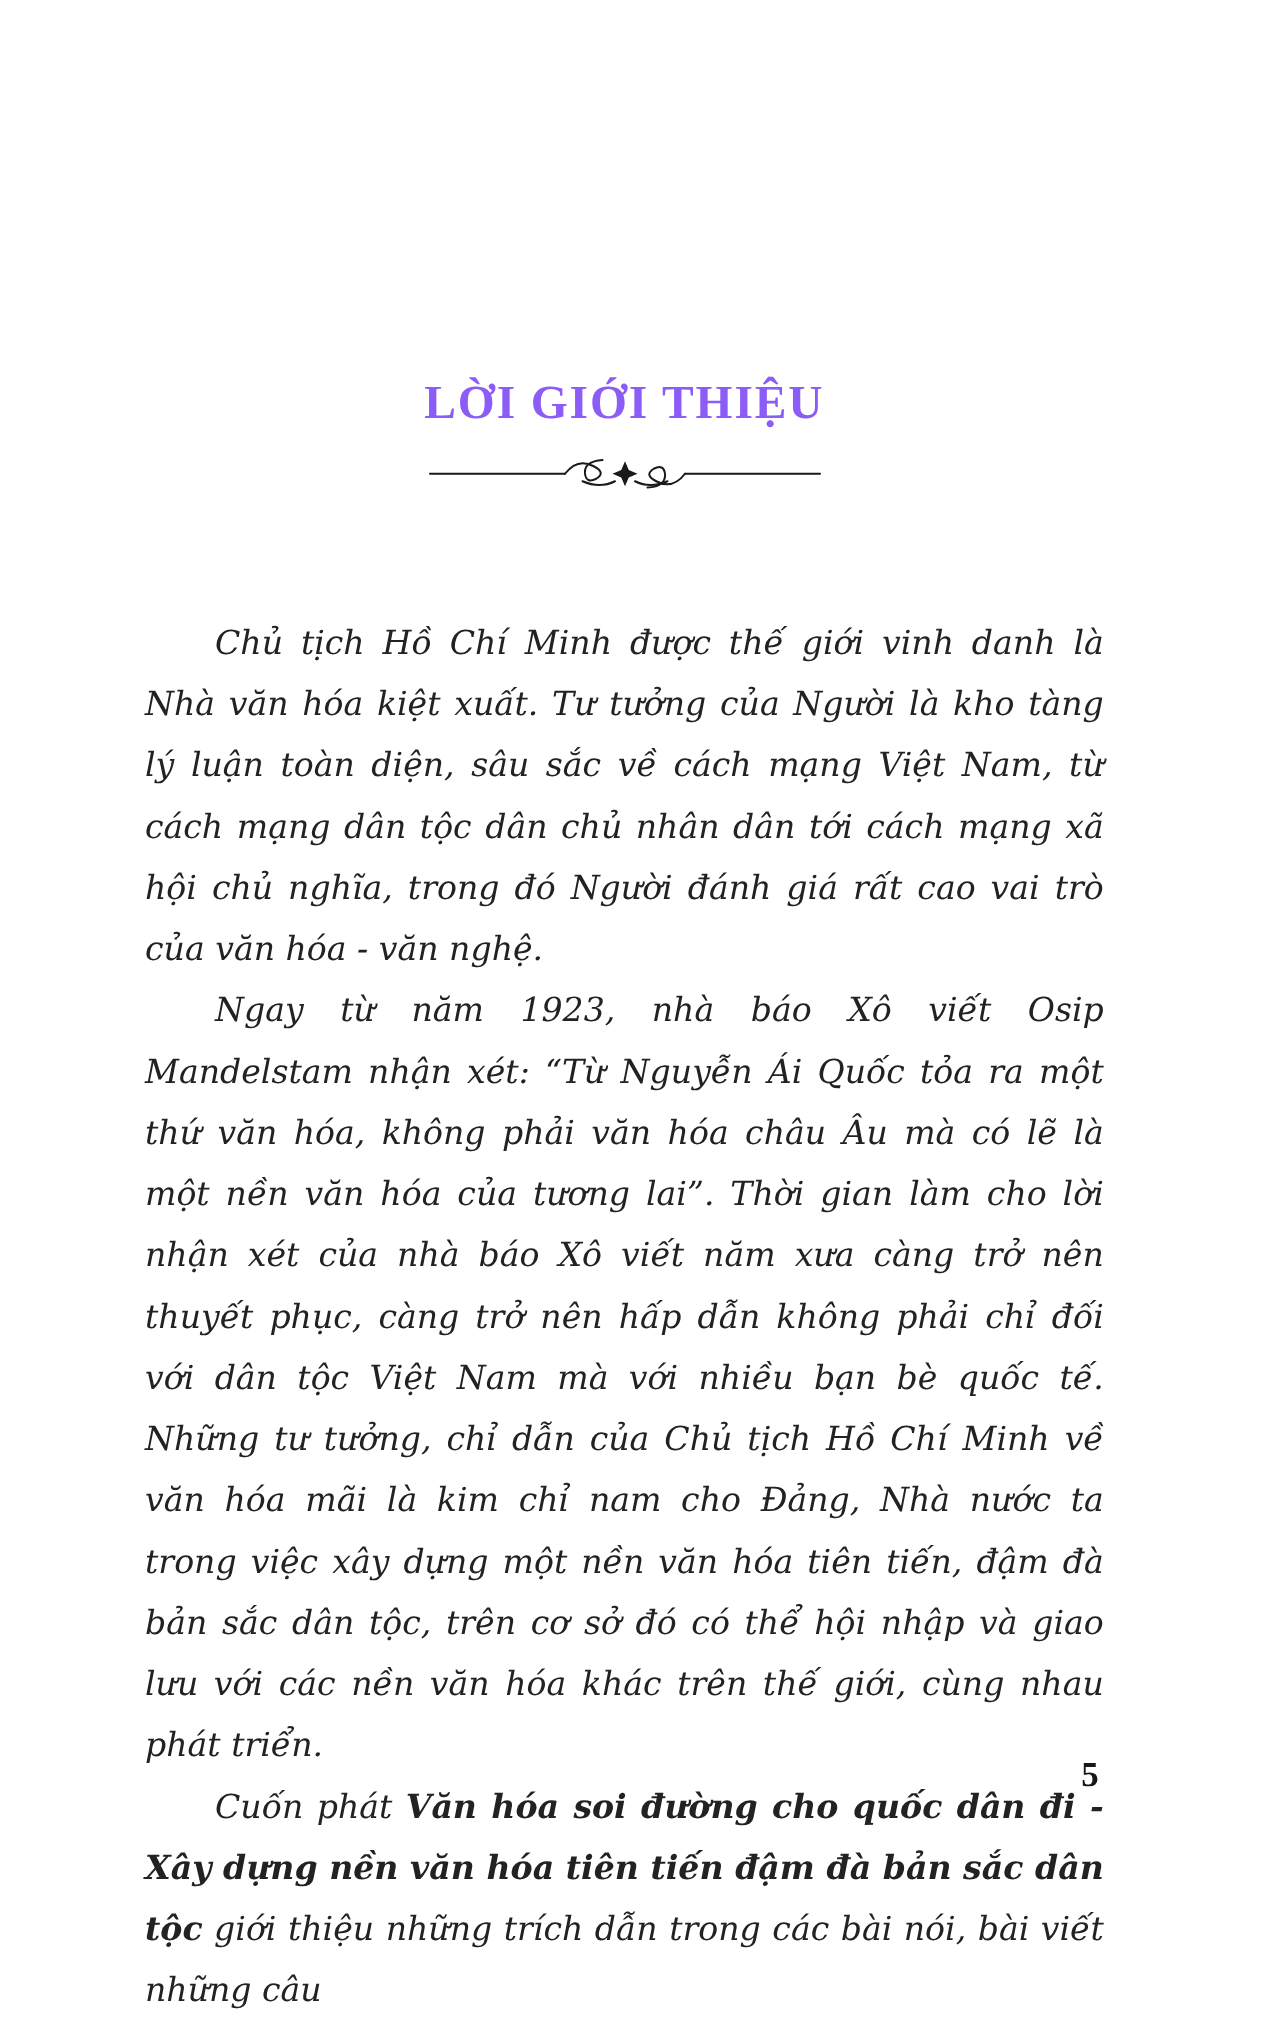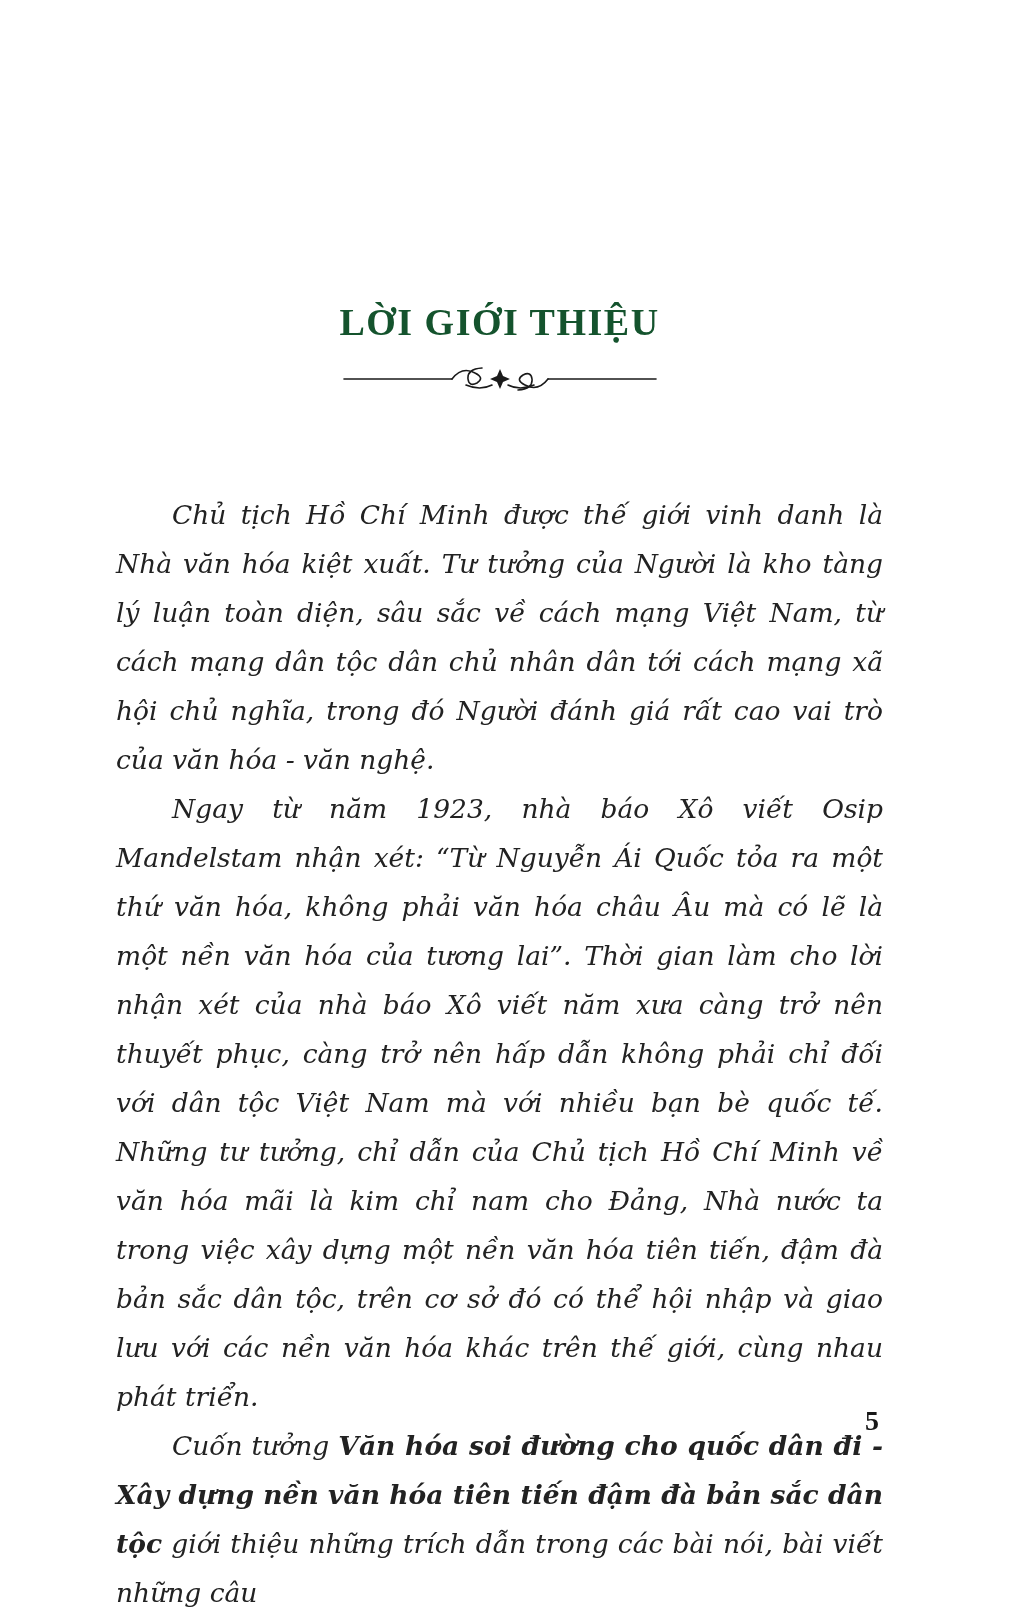--- a/index.html
+++ b/index.html
@@ -19,21 +19,21 @@
     left: 116px;
     top: 300px;
     width: 767px;
   }
   .title {
     font-family: "Liberation Serif", "DejaVu Serif", serif;
     font-weight: 700;
     font-size: 38px;
     letter-spacing: 1.5px;
     text-align: center;
-    color: #14532d;
+    color: #8b5cf6;
   }
   .ornament {
     margin: 22px auto 0 auto;
     width: 320px;
     display: block;
   }
   .body-text {
     margin-top: 98px;
     font-style: italic;
     font-size: 26.5px;
@@ -73,19 +73,19 @@
         <path d="M208 13 q-10 13 -23 6 q-10 -5 -2 -10 q8 -4 9 4 q1 10 -14 11"></path>
         <path d="M126 19 q14 6 26 0"></path>
         <path d="M194 19 q-14 6 -26 0"></path>
       </g>
       <path d="M160 3 l3 7 L170 13 l-7 3 L160 23 l-3 -7 L150 13 l7 -3 Z" fill="#1a1a1a"></path>
     </svg>
 
     <div class="body-text">
       <p>Chủ tịch Hồ Chí Minh được thế giới vinh danh là Nhà văn hóa kiệt xuất. Tư tưởng của Người là kho tàng lý luận toàn diện, sâu sắc về cách mạng Việt Nam, từ cách mạng dân tộc dân chủ nhân dân tới cách mạng xã hội chủ nghĩa, trong đó Người đánh giá rất cao vai trò của văn hóa - văn nghệ.</p>
       <p>Ngay từ năm 1923, nhà báo Xô viết Osip Mandelstam nhận xét: “Từ Nguyễn Ái Quốc tỏa ra một thứ văn hóa, không phải văn hóa châu Âu mà có lẽ là một nền văn hóa của tương lai”. Thời gian làm cho lời nhận xét của nhà báo Xô viết năm xưa càng trở nên thuyết phục, càng trở nên hấp dẫn không phải chỉ đối với dân tộc Việt Nam mà với nhiều bạn bè quốc tế. Những tư tưởng, chỉ dẫn của Chủ tịch Hồ Chí Minh về văn hóa mãi là kim chỉ nam cho Đảng, Nhà nước ta trong việc xây dựng một nền văn hóa tiên tiến, đậm đà bản sắc dân tộc, trên cơ sở đó có thể hội nhập và giao lưu với các nền văn hóa khác trên thế giới, cùng nhau phát triển.</p>
-      <p><span>Cuốn tưởng </span><span class="bold-inline">Văn hóa soi đường cho quốc dân đi - Xây dựng nền văn hóa tiên tiến đậm đà bản sắc dân tộc</span><span> giới thiệu những trích dẫn trong các bài nói, bài viết những câu</span></p>
+      <p><span>Cuốn phát </span><span class="bold-inline">Văn hóa soi đường cho quốc dân đi - Xây dựng nền văn hóa tiên tiến đậm đà bản sắc dân tộc</span><span> giới thiệu những trích dẫn trong các bài nói, bài viết những câu</span></p>
     </div>
 
   </div>
 
   <div class="page-number">5</div>
 </div>
 
 </body></html>

